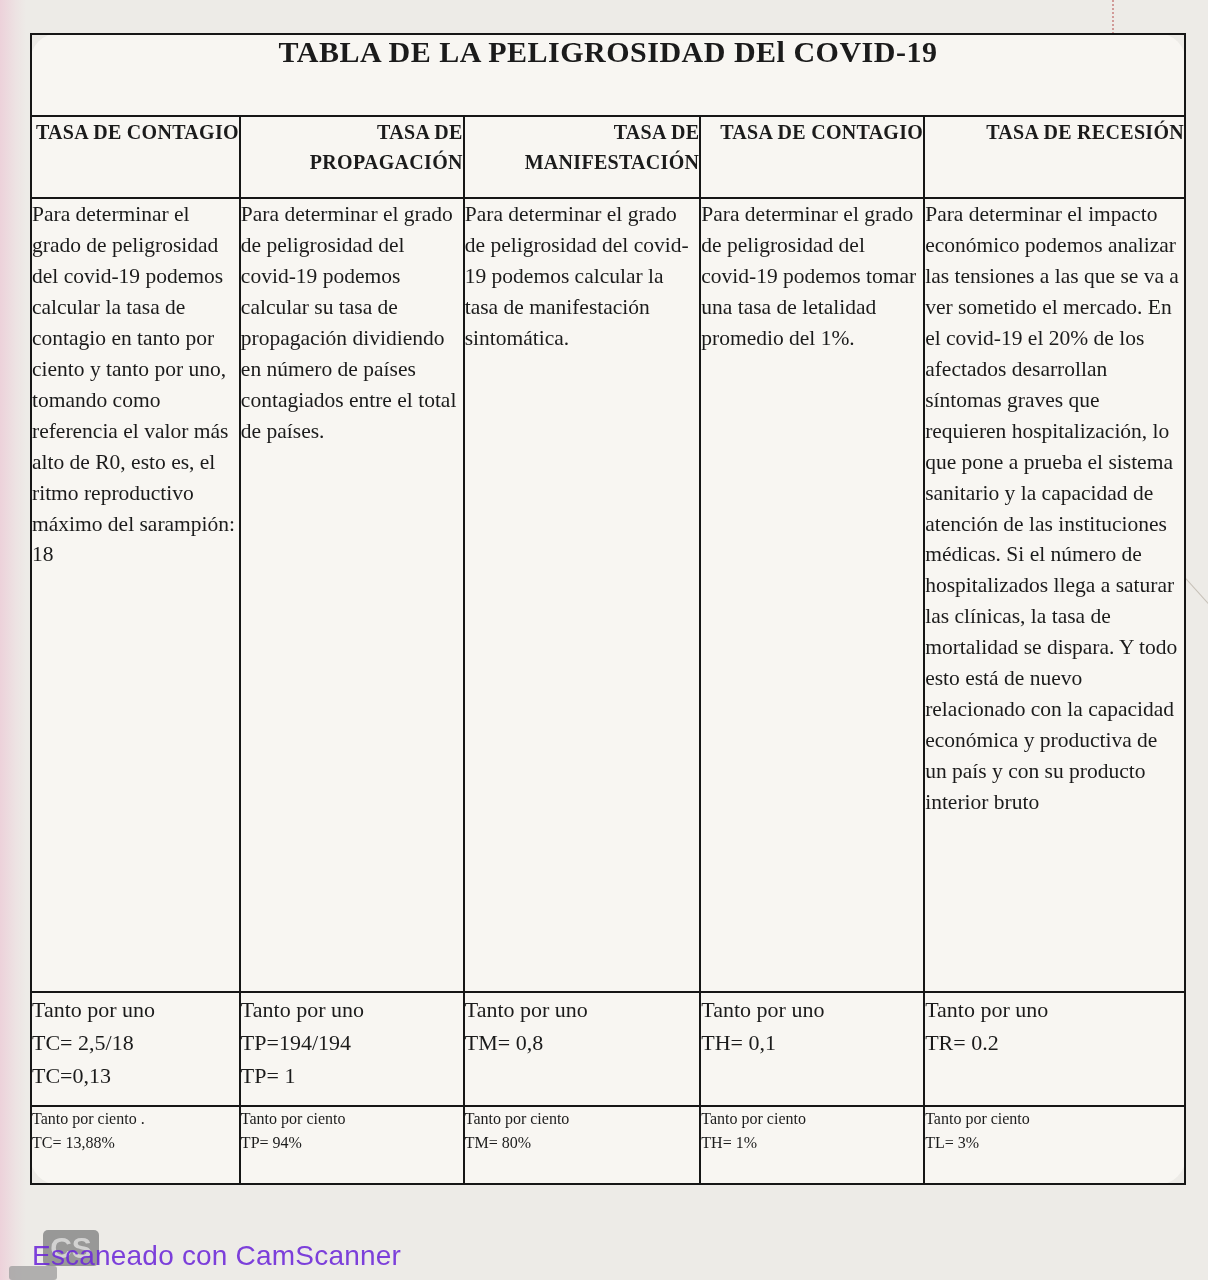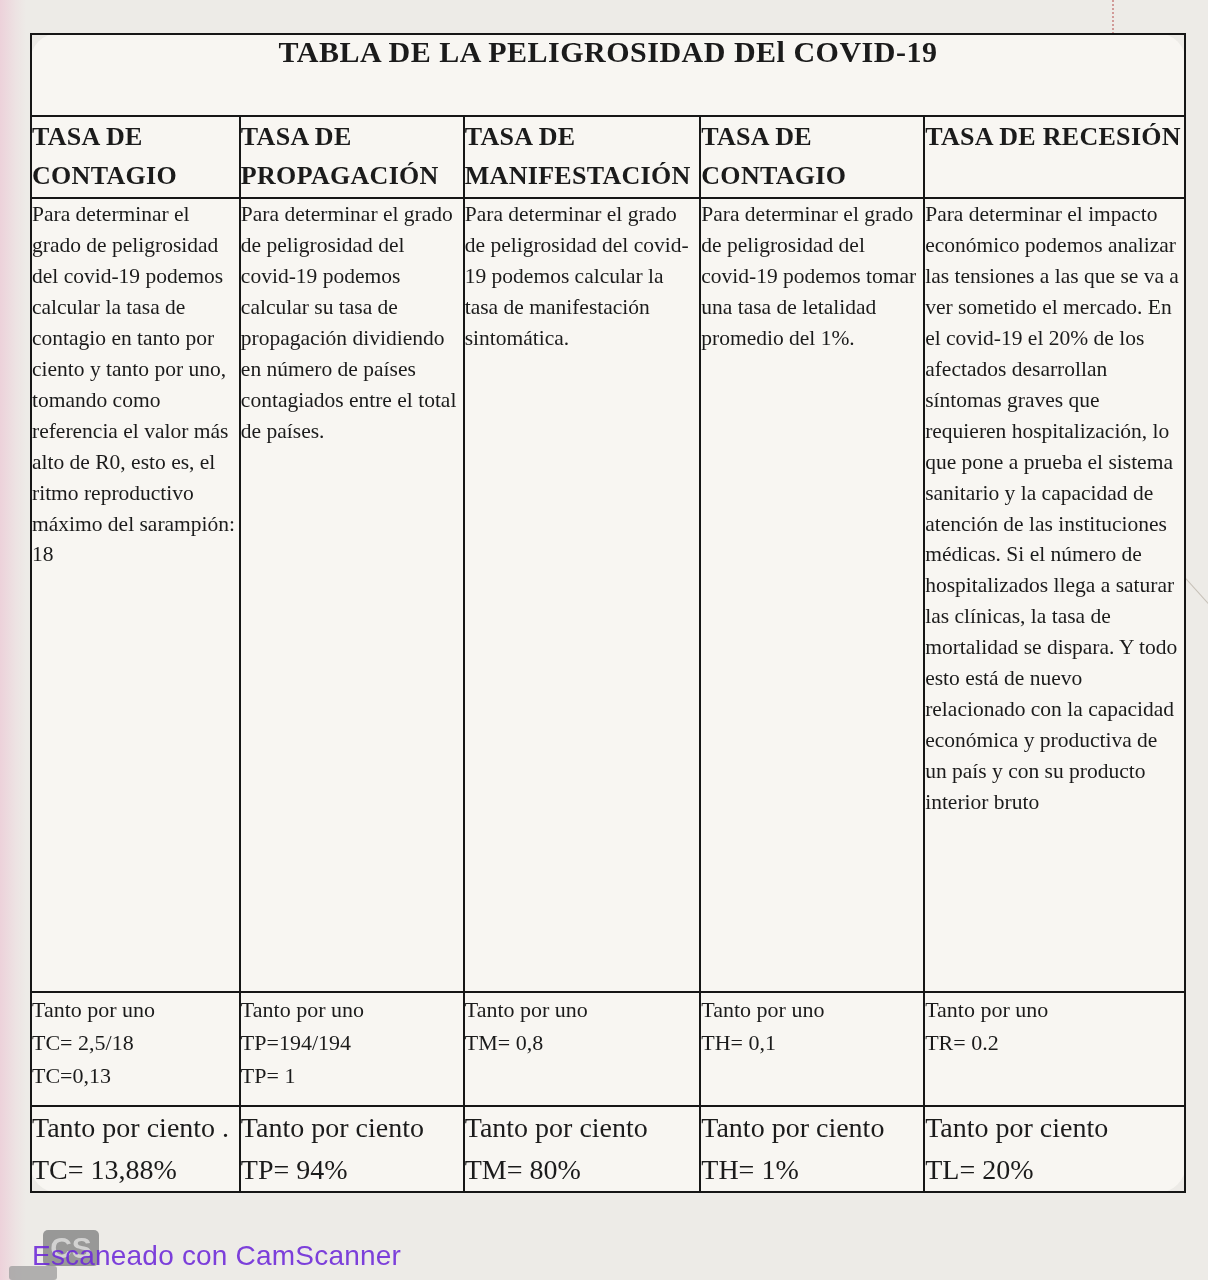--- a/index.html
+++ b/index.html
@@ -42,39 +42,39 @@
     vertical-align: top;
     padding: 0;
   }
   td.title-cell {
     height: 80px;
     text-align: center; vertical-align: middle;
     font-weight: bold; font-size: 30px; letter-spacing: 0.5px;
   }
   td.header-cell {
     height: 80px;
-    text-align: left; vertical-align: middle;
-    font-weight: bold; font-size: 26px;
+    text-align: right; vertical-align: middle;
+    font-weight: bold; font-size: 20px;
     line-height: 1.5; letter-spacing: 0.3px;
     padding: 4px 6px;
   }
   td.desc-cell {
     height: 792px;
     font-size: 21.5px; line-height: 1.44;
     padding: 13px 11px 10px 14px;
     margin-left: 28px;
   }
   td.uno-cell {
     height: 112px;
     font-size: 22px; line-height: 1.5;
     padding: 12px 10px 8px 14px;
   }
   td.ciento-cell {
     height: 76px;
-    font-size: 28px; line-height: 1.5;
+    font-size: 16px; line-height: 1.5;
     padding: 10px 10px 8px 14px;
     margin-top: 24px;
   }
   td.footer-cell {
     height: 42px;
     vertical-align: middle;
     font-weight: bold; font-size: 23.5px;
     padding: 2px 8px 4px 16px;
     white-space: nowrap;
   }
@@ -168,21 +168,21 @@
         <td class="ciento-cell">
           <div>Tanto por ciento</div>
           <div>TM= 80%</div>
         </td>
         <td class="ciento-cell">
           <div>Tanto por ciento</div>
           <div>TH= 1%</div>
         </td>
         <td class="ciento-cell">
           <div>Tanto por ciento</div>
-          <div>TL= 20%</div>
+          <div>TL= 3%</div>
         </td>
       </tr>
     </tbody>
   </table>
 </div>
 
 <div class="cs-logo">CS</div>
 <div class="cs-tab"></div>
 <div class="wm-text">Escaneado con CamScanner</div>
 

